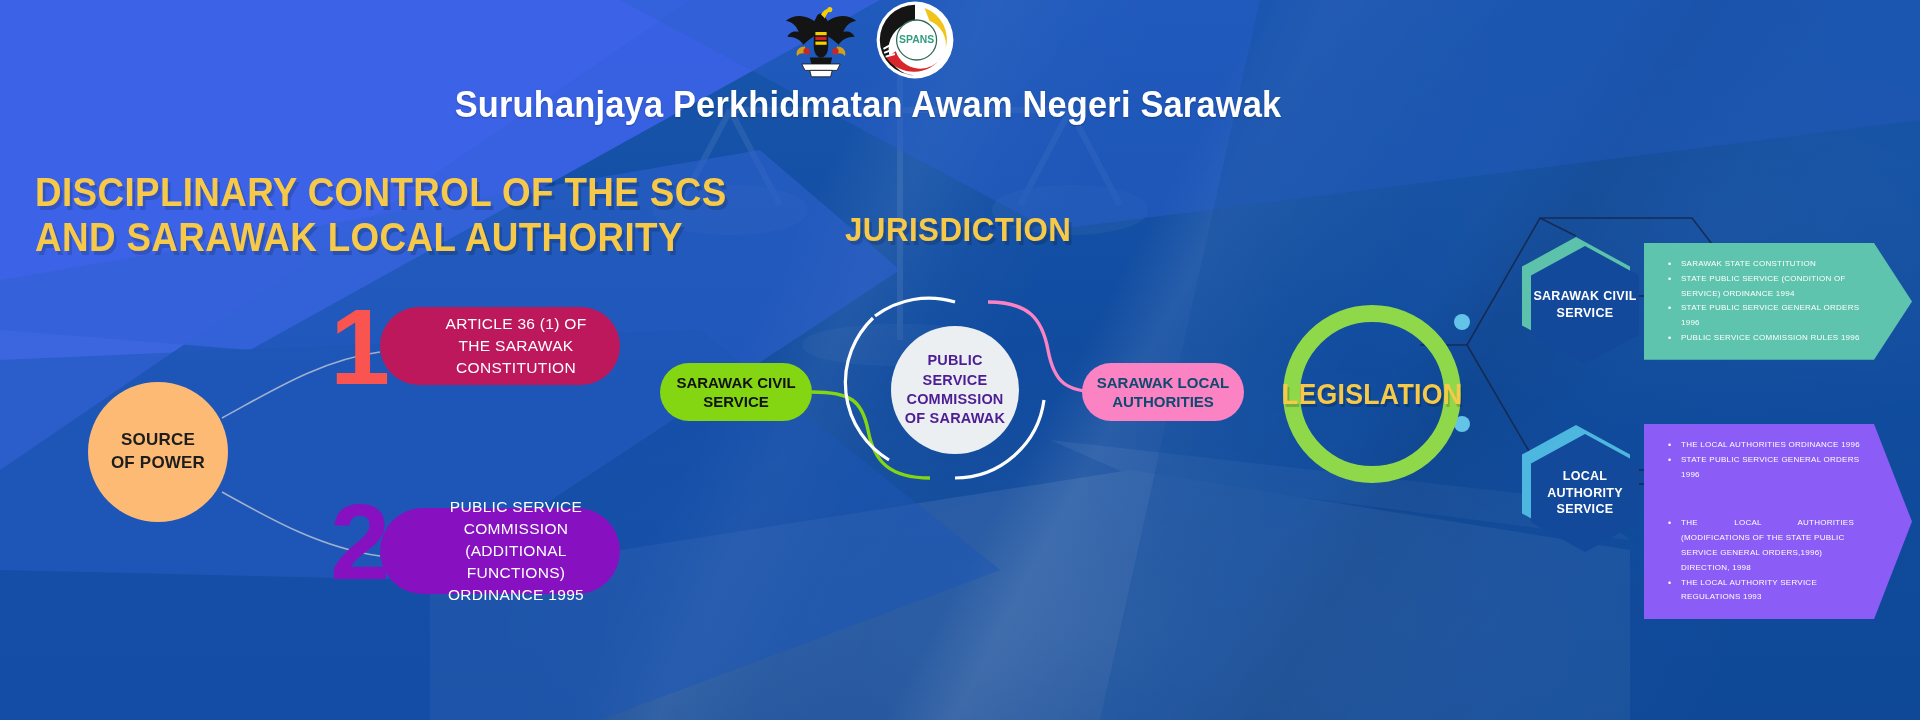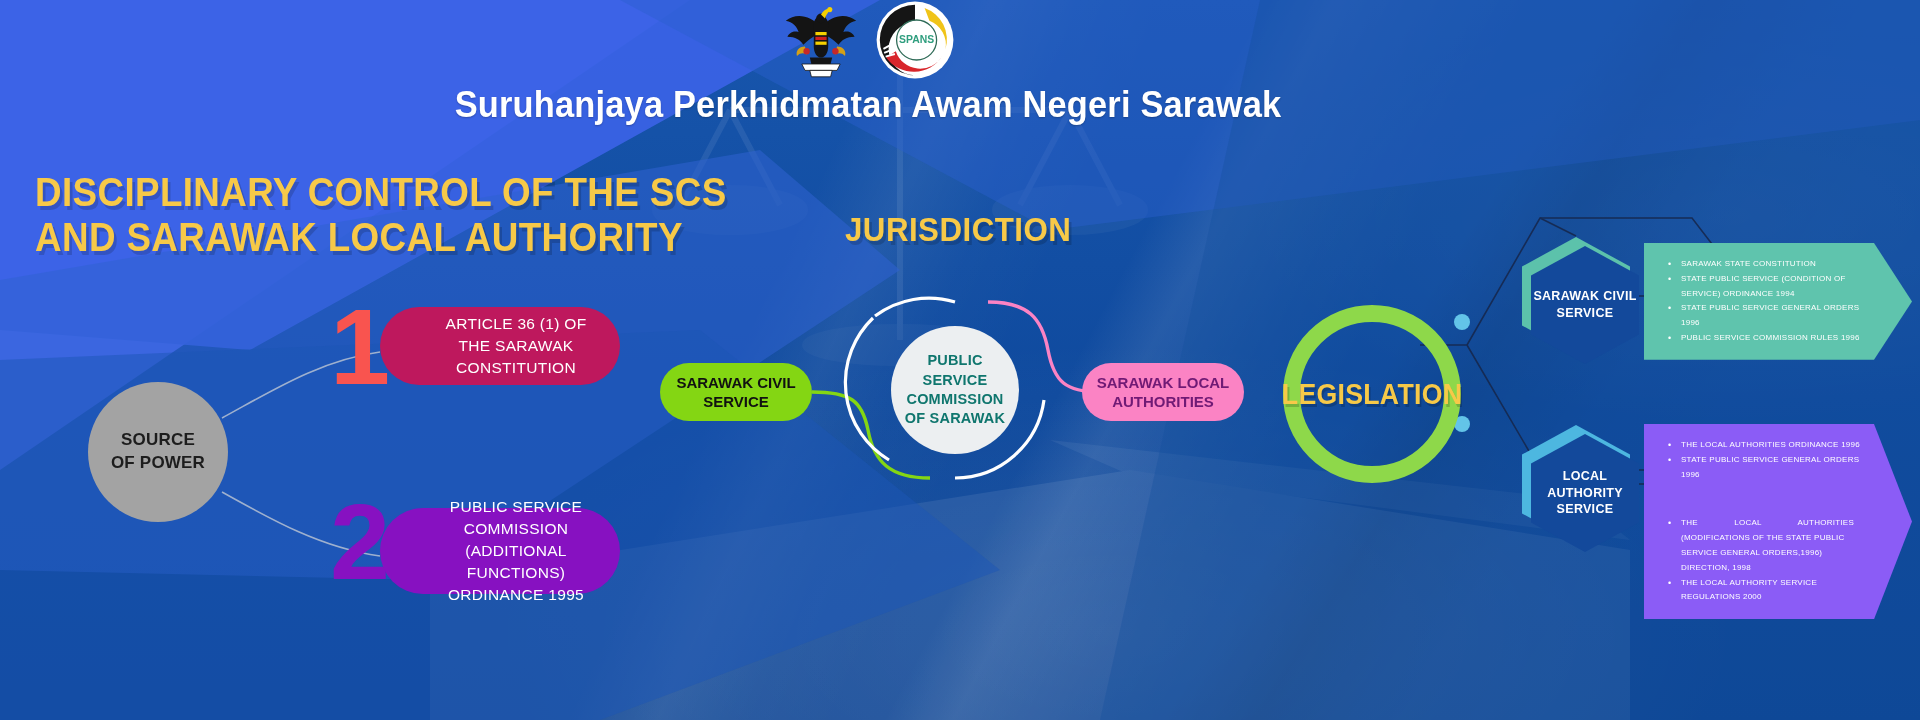--- a/index.html
+++ b/index.html
@@ -84,21 +84,21 @@
   .h-juris{
     position:absolute; left:845px; top:210px; z-index:30;
     font-size:34px; font-weight:bold; color:#f7c948;
     letter-spacing:.5px; transform:scaleX(.92); transform-origin:left top;
     text-shadow:3px 4px 0 rgba(0,0,0,.16);
   }
 
   
   .src-circle{
     position:absolute; left:88px; top:382px; width:140px; height:140px;
-    border-radius:50%; background:#a3a3a3; z-index:25;
+    border-radius:50%; background:#fdba74; z-index:25;
     display:flex; flex-direction:column; align-items:center; justify-content:center;
     color:#1d1d1d; font-size:17px; font-weight:bold; line-height:1.35;
     text-align:center; letter-spacing:.2px;
   }
   .numbox{ position:absolute; z-index:22; }
   .numbox .bignum{
     position:absolute; left:0; top:-14px; font-size:108px; font-weight:bold;
     line-height:1; letter-spacing:-4px; z-index:1;
   }
   .numbox .pill{
@@ -114,34 +114,34 @@
   #box2{ left:330px; top:508px; width:290px; height:86px; }
   #box2 .bignum{ color:#8711c1; top:-20px; }
   #box2 .pill{ background:#8711c1; width:240px; height:86px; border-radius:43px; }
 
   
   .ring-wrap{ position:absolute; left:865px; top:300px; width:180px; height:180px; z-index:24; }
   .center-circle{
     position:absolute; left:26px; top:26px; width:128px; height:128px;
     border-radius:50%; background:#eceff1;
     display:flex; align-items:center; justify-content:center;
-    text-align:center; color:#0f766e; font-size:14.5px; font-weight:bold;
+    text-align:center; color:#4c1d95; font-size:14.5px; font-weight:bold;
     line-height:1.33; padding:0 10px; letter-spacing:.2px;
   }
   .pill-green{
     position:absolute; left:660px; top:363px; width:152px; height:58px;
     border-radius:29px; background:#84d613; z-index:24;
     display:flex; align-items:center; justify-content:center; text-align:center;
     color:#111; font-size:15px; font-weight:bold; line-height:1.3; padding:0 12px;
   }
   .pill-pink{
     position:absolute; left:1082px; top:363px; width:162px; height:58px;
     border-radius:29px; background:#fb83c4; z-index:24;
     display:flex; align-items:center; justify-content:center; text-align:center;
-    color:#701a75; font-size:15px; font-weight:bold; line-height:1.3; padding:0 12px;
+    color:#0c4a6e; font-size:15px; font-weight:bold; line-height:1.3; padding:0 12px;
   }
 
   
   .legis{
     position:absolute; left:1283px; top:305px; width:178px; height:178px;
     border-radius:50%; border:17px solid #8ed84a; background:transparent;
     z-index:24; display:flex; align-items:center; justify-content:center;
   }
   .legis span{
     color:#f7c948; font-size:29px; font-weight:bold; letter-spacing:.3px;
@@ -356,17 +356,17 @@
     <div class="hexring"></div>
     <div class="hexinner">LOCAL AUTHORITY SERVICE</div>
   </div>
 
   <div class="infopanel" id="panel-local">
     <ul>
       <li>THE LOCAL AUTHORITIES ORDINANCE 1996</li>
       <li>STATE PUBLIC SERVICE GENERAL ORDERS 1996</li>
       <li class="just">THE LOCAL AUTHORITIES (MODIFICATIONS OF THE STATE PUBLIC</li>
       <li class="cont">SERVICE GENERAL ORDERS,1996) DIRECTION, 1998</li>
-      <li>THE LOCAL AUTHORITY SERVICE REGULATIONS 2000</li>
+      <li>THE LOCAL AUTHORITY SERVICE REGULATIONS 1993</li>
     </ul>
   </div>
 
 </div>
 
 </body></html>

